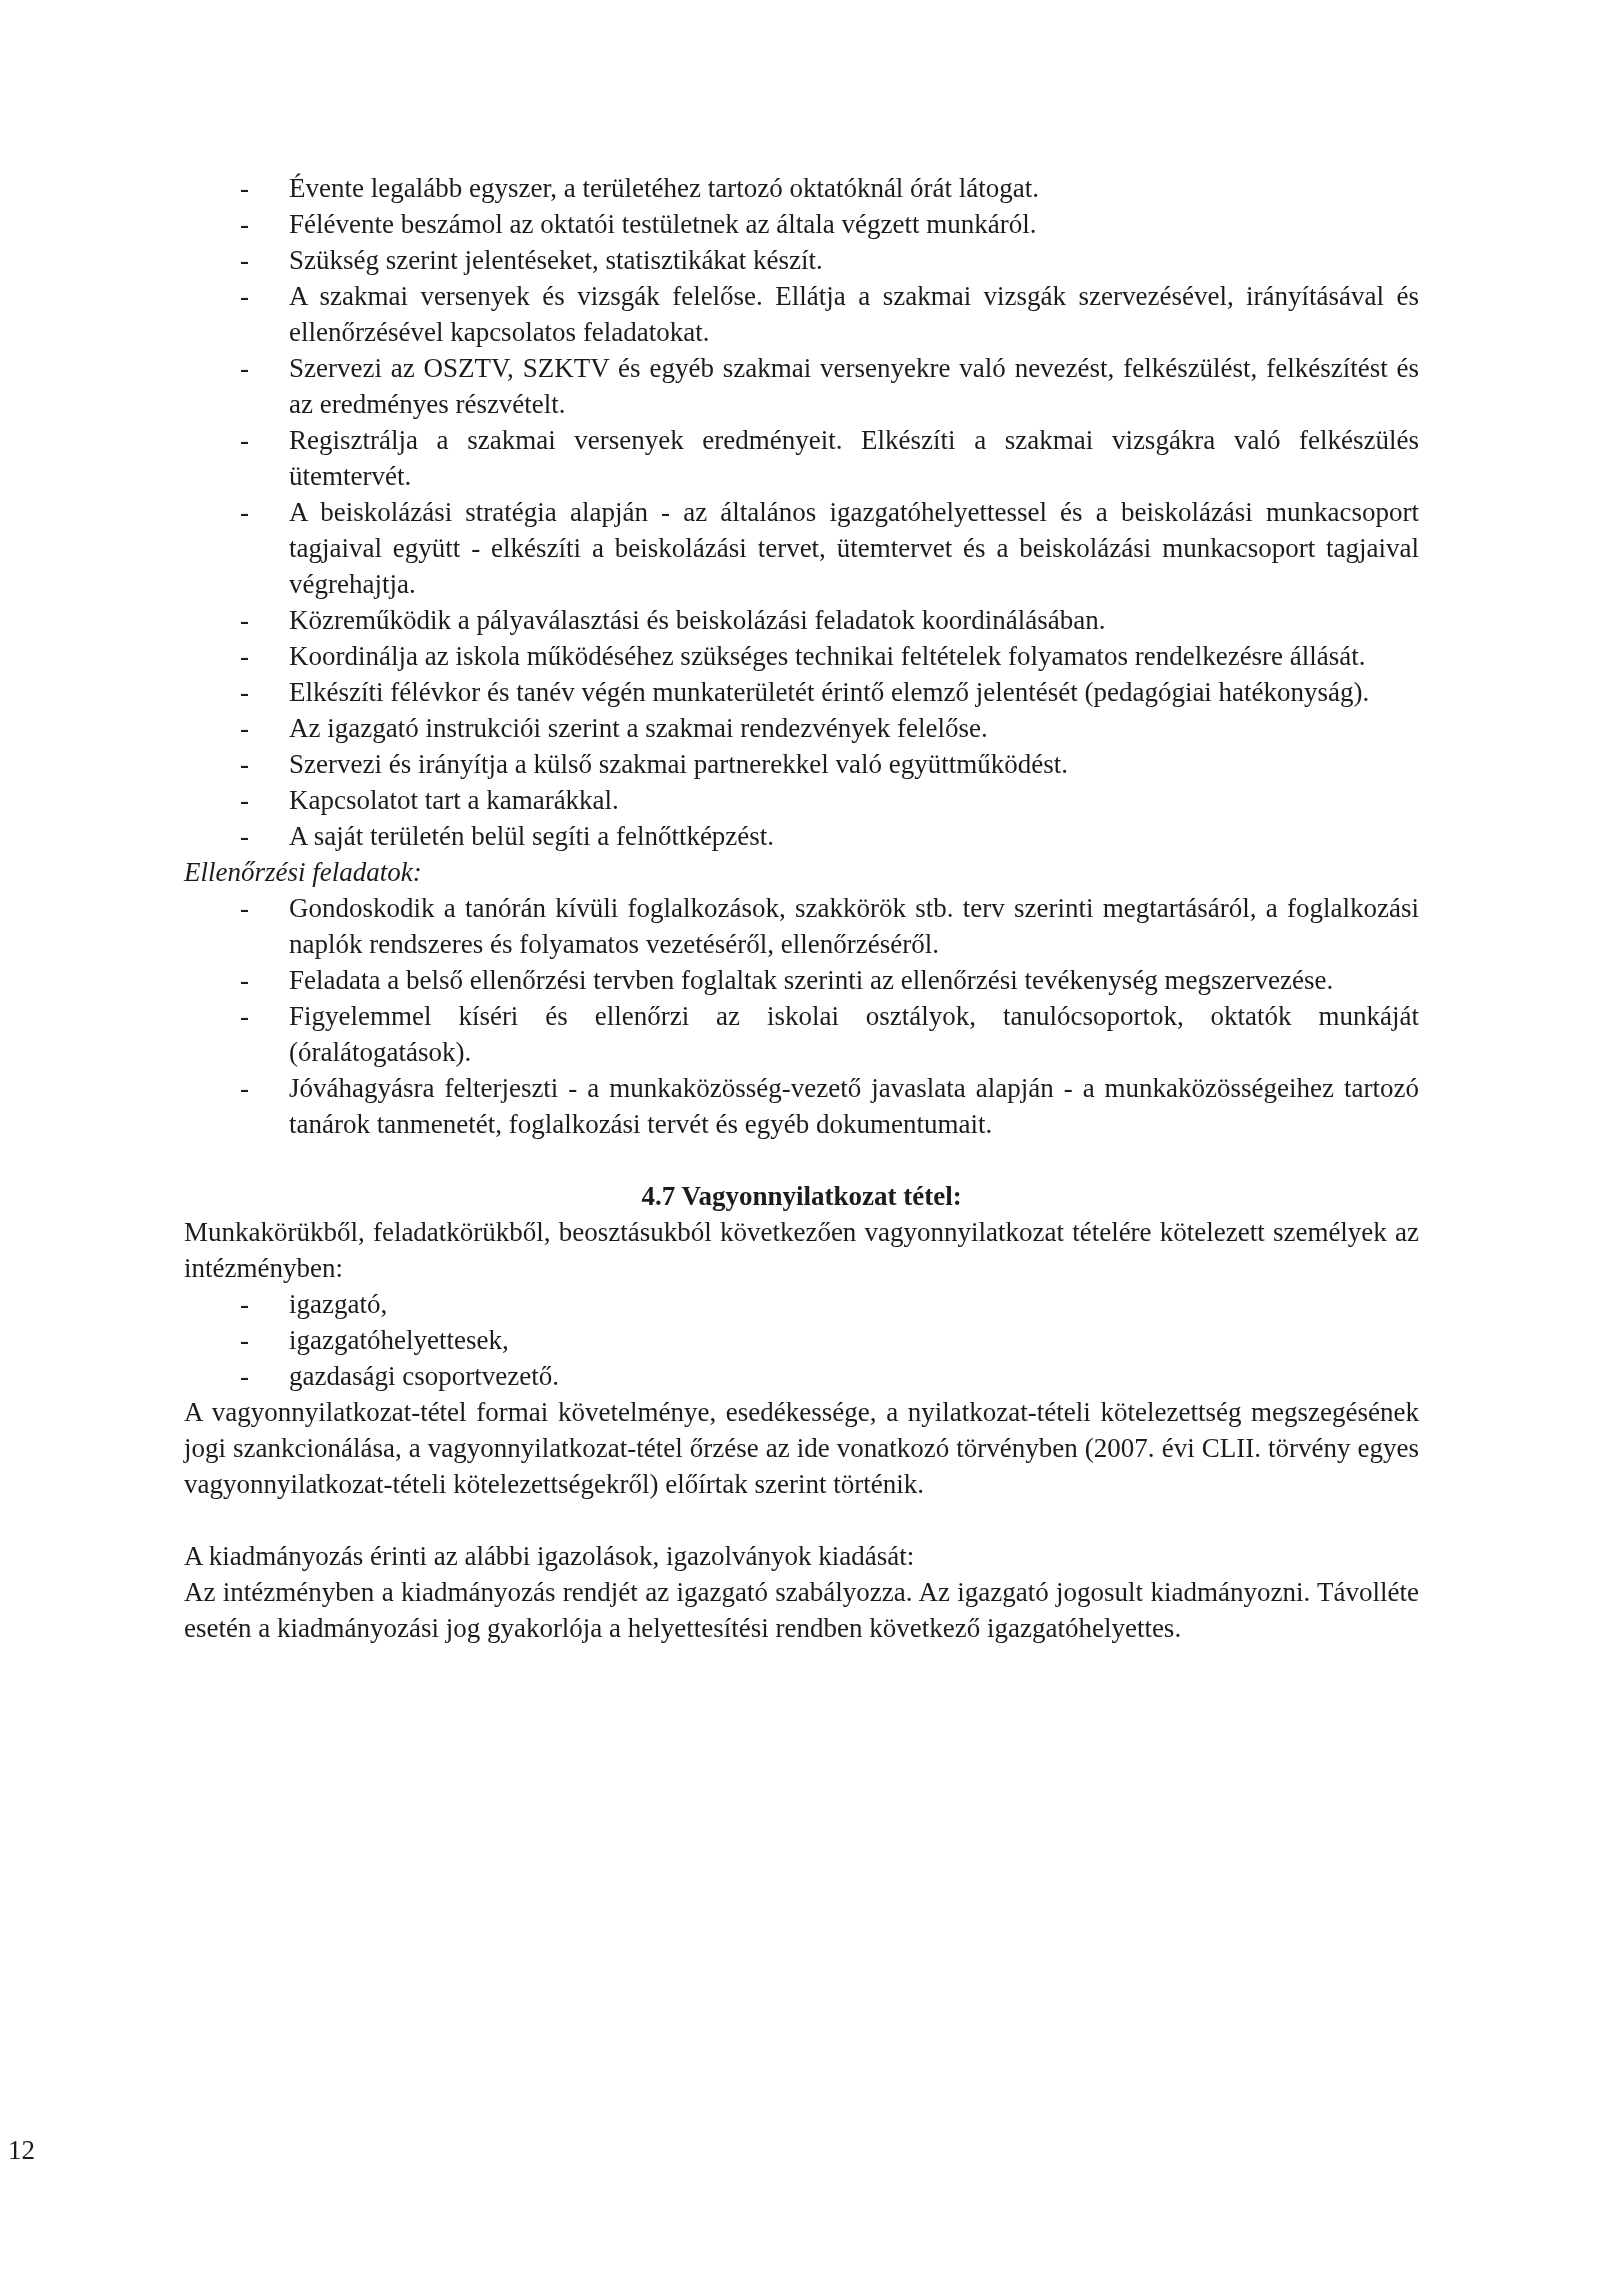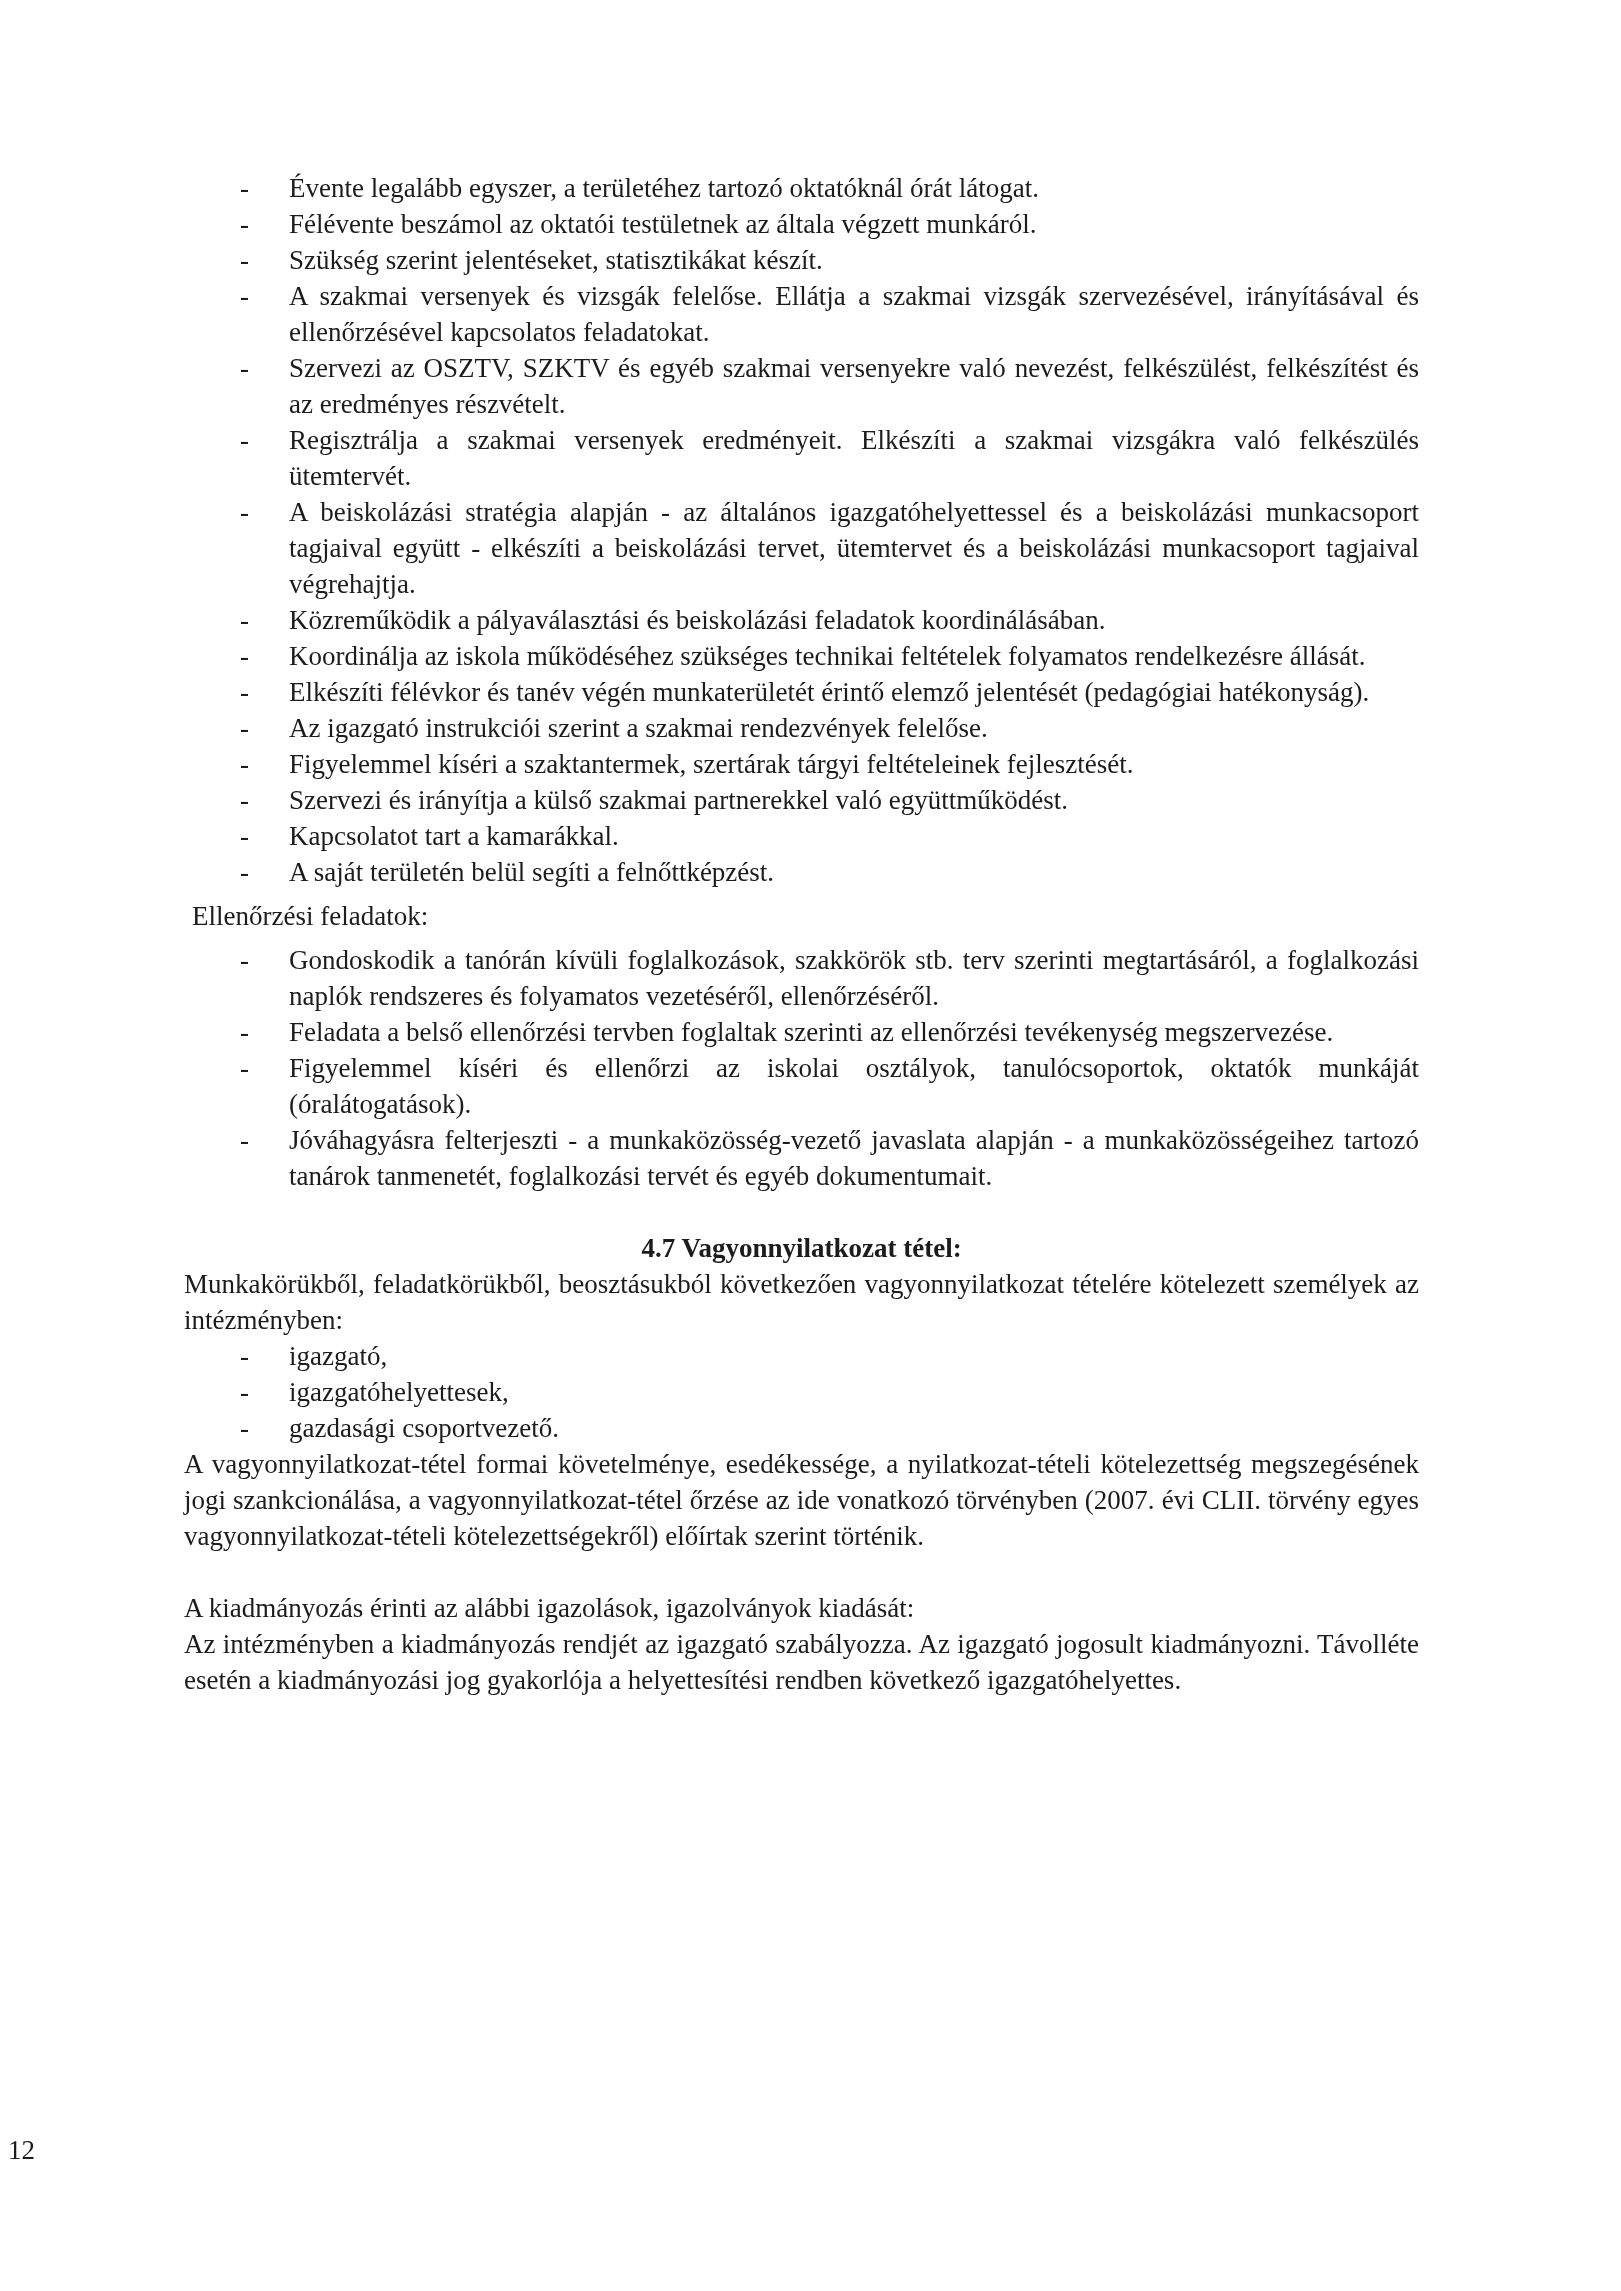--- a/index.html
+++ b/index.html
@@ -12,21 +12,21 @@
     position: absolute; left: 184px; top: 170px; width: 1235px;
     font-size: 27px; line-height: 36px;
   }
   .list { margin: 0; padding: 0; list-style: none; }
   .list li {
     position: relative; padding-left: 105px; text-align: justify;
   }
   .list li .dash {
     position: absolute; left: 56px; top: 0;
   }
-  .sub-heading { margin: 8px; }
+  .sub-heading { font-style: italic; margin: 0; }
   .section-heading { font-weight: bold; margin: 0; text-align: center; }
   .para { margin: 0; text-align: justify; }
   .gap-lg { height: 36px; }
   .page-number {
     position: absolute; left: 8px; width: 1621px; top: 2127px;
     text-align: left; font-size: 27px; margin-top: 8px;
   }
 </style>
 </head>
 <body>
@@ -38,21 +38,21 @@
     <li><span class="dash">-</span><span>Félévente beszámol az oktatói testületnek az általa végzett munkáról.</span></li>
     <li><span class="dash">-</span><span>Szükség szerint jelentéseket, statisztikákat készít.</span></li>
     <li><span class="dash">-</span><span>A szakmai versenyek és vizsgák felelőse. Ellátja a szakmai vizsgák szervezésével, irányításával és ellenőrzésével kapcsolatos feladatokat.</span></li>
     <li><span class="dash">-</span><span>Szervezi az OSZTV, SZKTV és egyéb szakmai versenyekre való nevezést, felkészülést, felkészítést és az eredményes részvételt.</span></li>
     <li><span class="dash">-</span><span>Regisztrálja a szakmai versenyek eredményeit. Elkészíti a szakmai vizsgákra való felkészülés ütemtervét.</span></li>
     <li><span class="dash">-</span><span>A beiskolázási stratégia alapján - az általános igazgatóhelyettessel és a beiskolázási munkacsoport tagjaival együtt - elkészíti a beiskolázási tervet, ütemtervet és a beiskolázási munkacsoport tagjaival végrehajtja.</span></li>
     <li><span class="dash">-</span><span>Közreműködik a pályaválasztási és beiskolázási feladatok koordinálásában.</span></li>
     <li><span class="dash">-</span><span>Koordinálja az iskola működéséhez szükséges technikai feltételek folyamatos rendelkezésre állását.</span></li>
     <li><span class="dash">-</span><span>Elkészíti félévkor és tanév végén munkaterületét érintő elemző jelentését (pedagógiai hatékonyság).</span></li>
     <li><span class="dash">-</span><span>Az igazgató instrukciói szerint a szakmai rendezvények felelőse.</span></li>
-    <li><span class="dash">-</span><span>Figyelemmel kíséri a szaktantermek, szertárak tárgyi feltételeinek fejlesztését.</span></li>
+    <li><span class="dash">-</span></li>
     <li><span class="dash">-</span><span>Szervezi és irányítja a külső szakmai partnerekkel való együttműködést.</span></li>
     <li><span class="dash">-</span><span>Kapcsolatot tart a kamarákkal.</span></li>
     <li><span class="dash">-</span><span>A saját területén belül segíti a felnőttképzést.</span></li>
   </ul>
 
   <p class="sub-heading">Ellenőrzési feladatok:</p>
 
   <ul class="list">
     <li><span class="dash">-</span><span>Gondoskodik a tanórán kívüli foglalkozások, szakkörök stb. terv szerinti megtartásáról, a foglalkozási naplók rendszeres és folyamatos vezetéséről, ellenőrzéséről.</span></li>
     <li><span class="dash">-</span><span>Feladata a belső ellenőrzési tervben foglaltak szerinti az ellenőrzési tevékenység megszervezése.</span></li>

